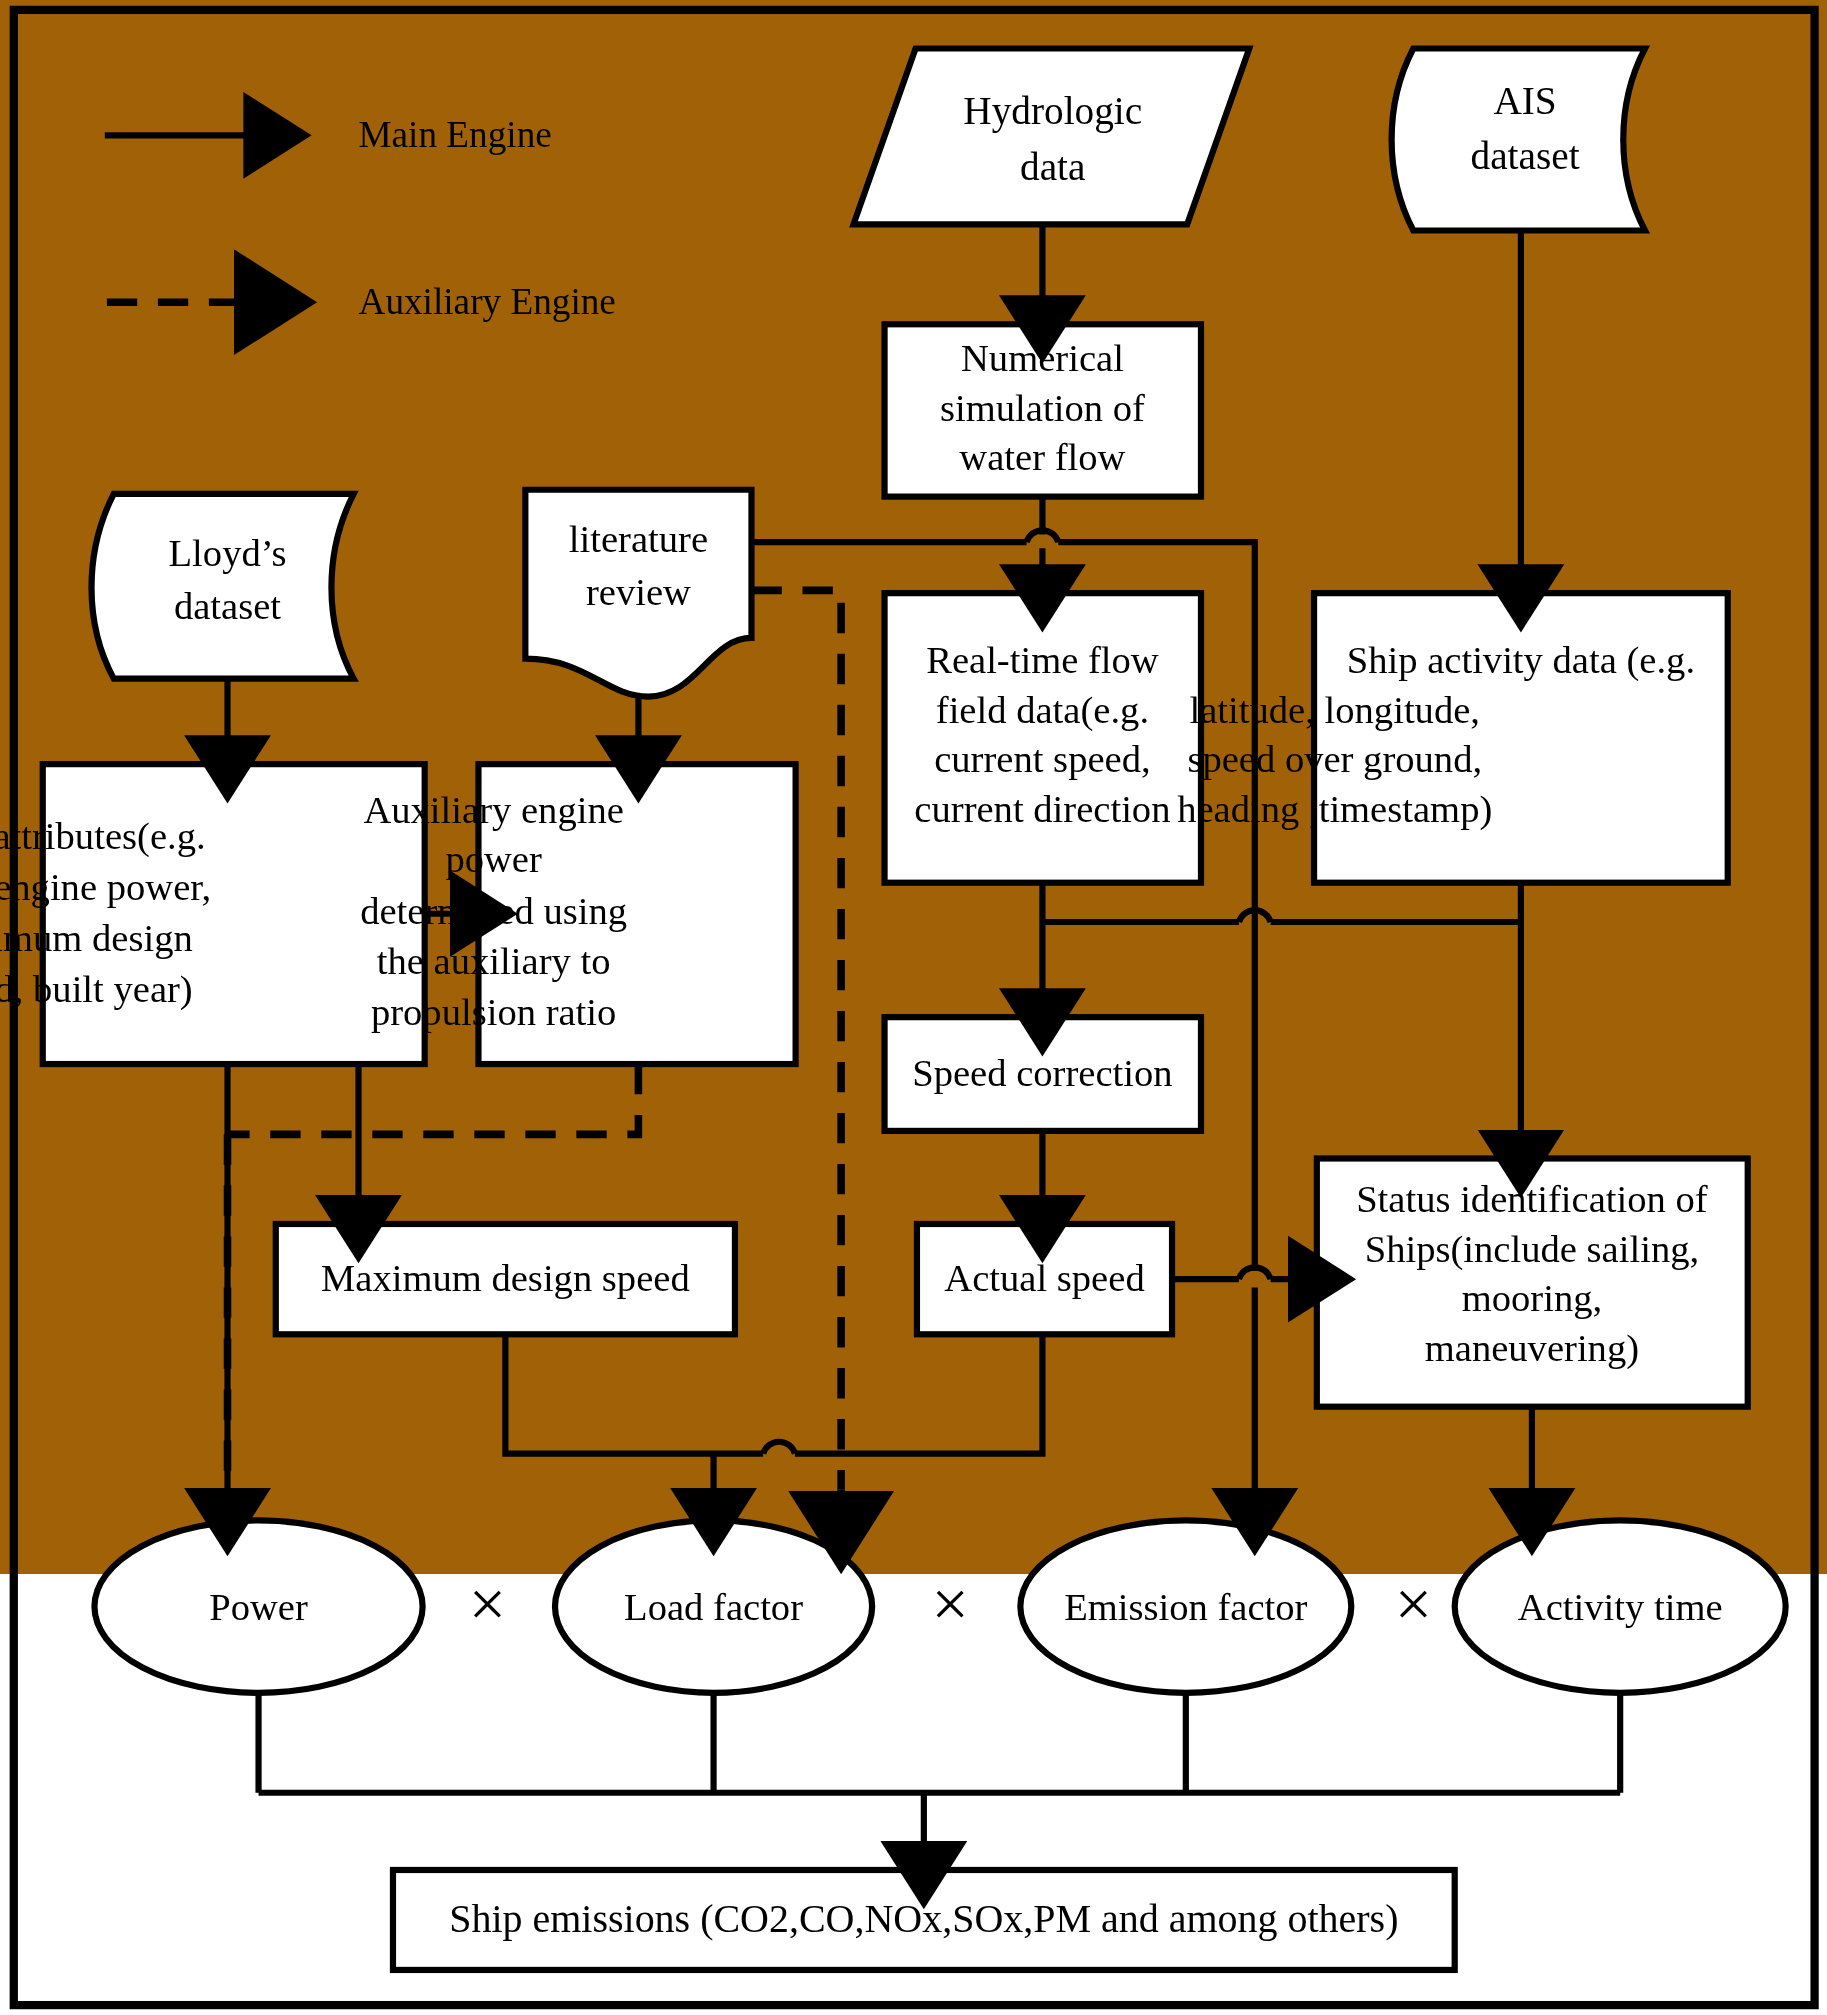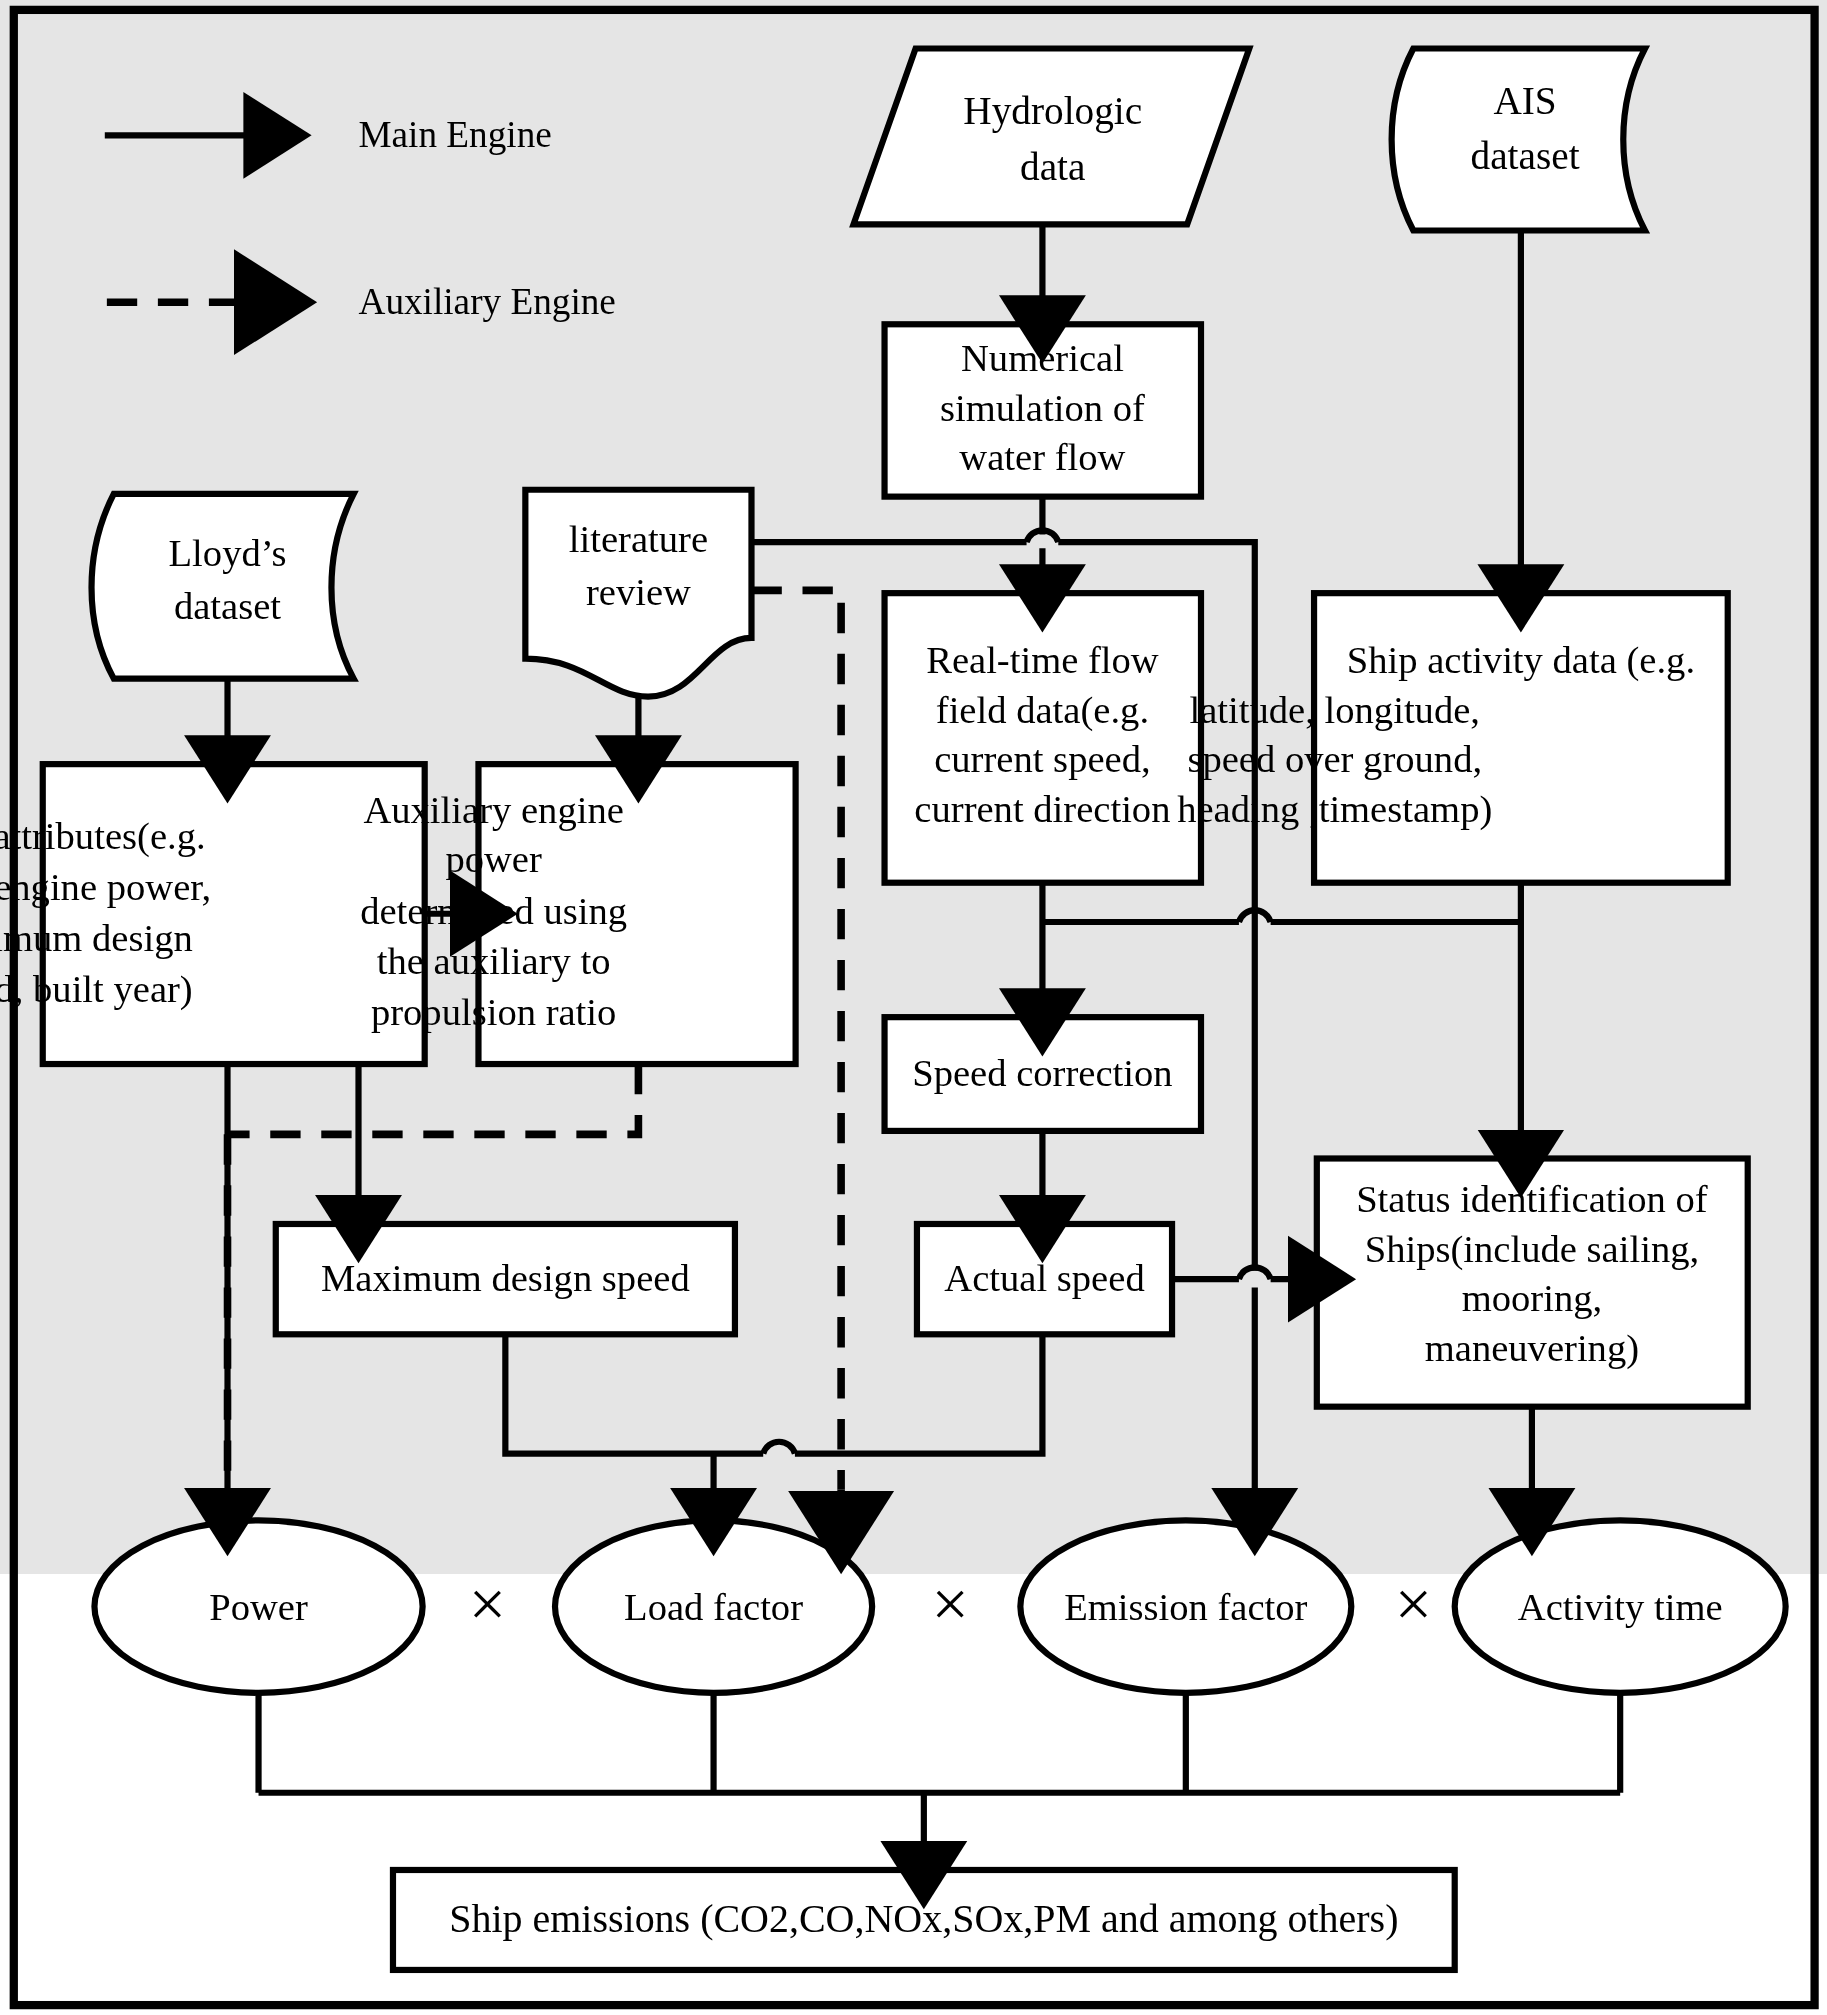--- a/index.html
+++ b/index.html
@@ -1,17 +1,17 @@
 <!DOCTYPE html>
 <html style="font-size:11px"><head>
 <meta charset="utf-8">
 <style>
   html,body{margin:0;padding:0;background:#ffffff;}
   body{width:1827px;height:2015px;font-family:"Liberation Serif",serif;}
-  #stage{position:relative;width:1827px;height:1574px;background:#e5e5e5;}
+  #stage{position:relative;width:1827px;height:1574px;background:#a16207;}
   svg{display:block;}
   .nodetext{
     font-family:"Liberation Serif",serif;
     fill:#000;
     text-anchor:middle;
     dominant-baseline:middle;
   }
   .legendtext{
     font-family:"Liberation Serif",serif;
     fill:#000;

